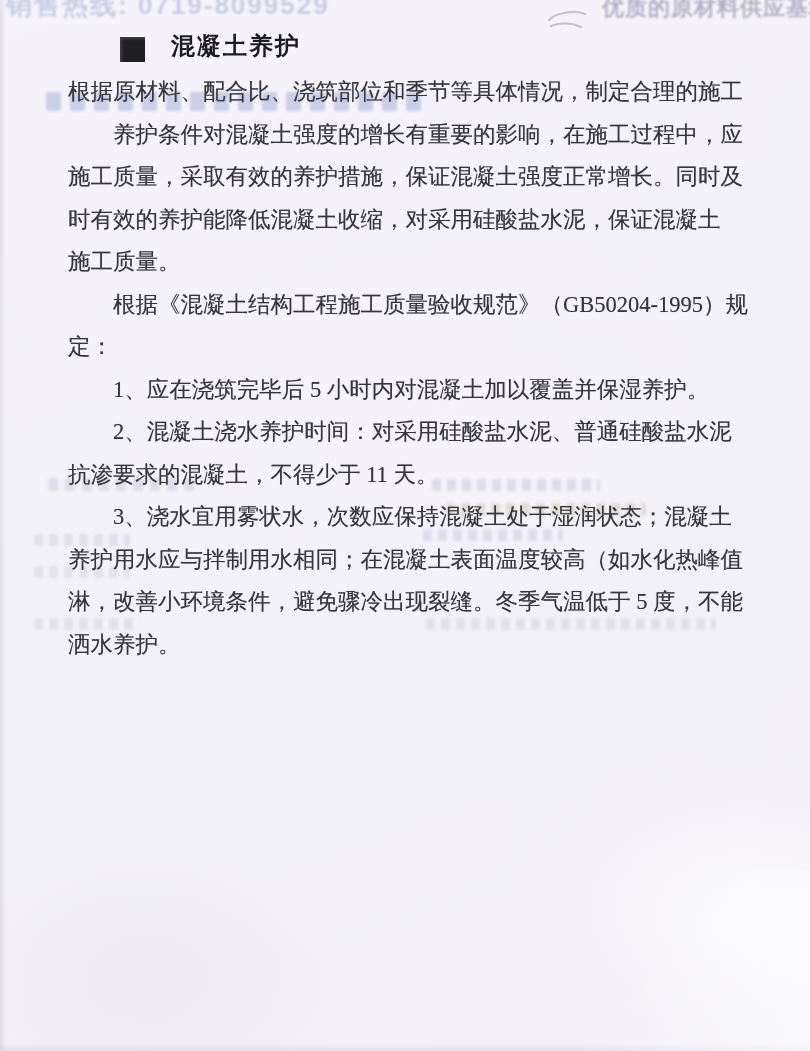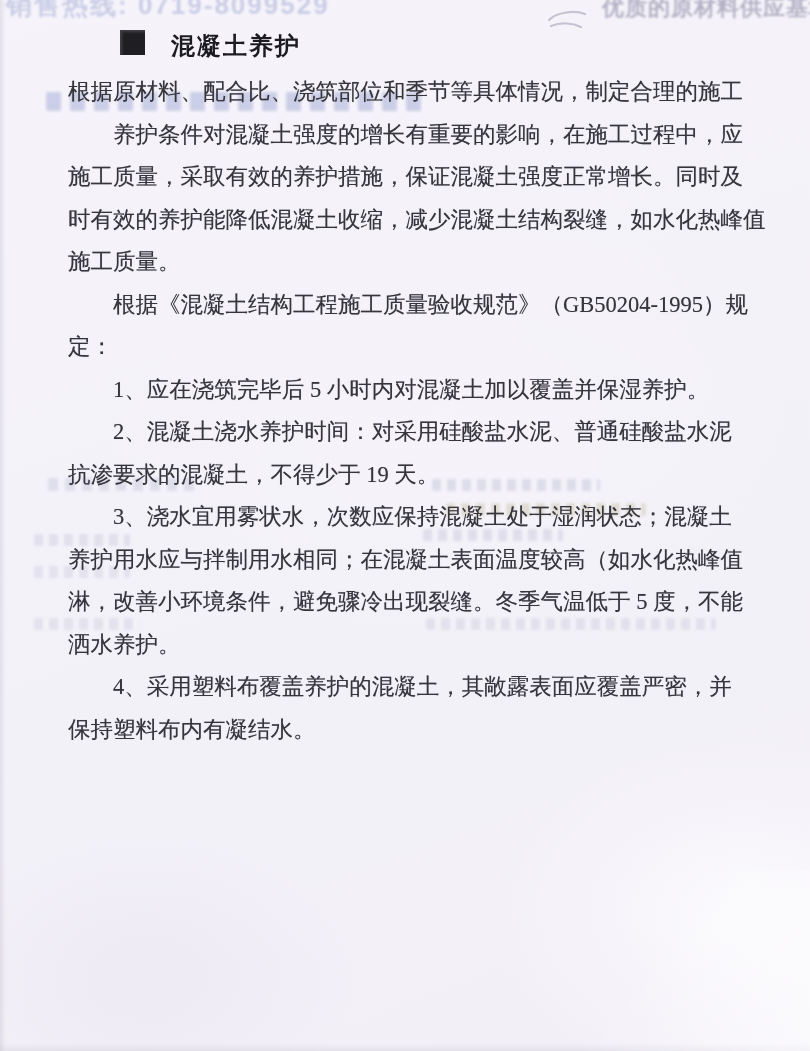--- a/index.html
+++ b/index.html
@@ -46,21 +46,21 @@
   .bl-g{left:34px;top:534px;width:96px;height:12px;opacity:.4;
     background:repeating-linear-gradient(90deg,rgba(148,150,185,.5) 0 9px,rgba(148,150,185,0) 9px 15px);}
   .bl-h{left:34px;top:566px;width:96px;height:12px;opacity:.35;
     background:repeating-linear-gradient(90deg,rgba(148,150,185,.5) 0 9px,rgba(148,150,185,0) 9px 15px);}
   .bl-i{left:34px;top:618px;width:106px;height:12px;opacity:.35;
     background:repeating-linear-gradient(90deg,rgba(148,150,185,.5) 0 9px,rgba(148,150,185,0) 9px 15px);}
 
   .pen-mark{position:absolute;left:545px;top:6px;filter:blur(.4px);opacity:.55;}
 
   
-  .heading{position:absolute;left:120px;top:30px;display:flex;align-items:flex-start;}
+  .heading{position:absolute;left:120px;top:30px;display:flex;align-items:flex-end;}
   .bullet-square{width:25px;height:25px;background:#1e1e23;
     box-shadow:inset 2px 2px 3px rgba(90,90,95,.6);flex:0 0 auto;}
   .heading-title{margin-left:26px;font-size:24px;font-weight:bold;color:#1b1b20;
     letter-spacing:2px;white-space:nowrap;}
 
   
   .doc-body{position:absolute;left:68px;top:71px;width:700px;
     font-size:22.5px;line-height:42.53px;color:#36353c;
     text-shadow:0 0 .7px rgba(54,53,60,.45);}
   .line{height:42.53px;white-space:nowrap;}
@@ -95,39 +95,35 @@
   <div class="heading">
     <span class="bullet-square"></span>
     <span class="heading-title">混凝土养护</span>
   </div>
 
   <div class="doc-body">
     <div>
       <div class="line">根据原材料、配合比、浇筑部位和季节等具体情况，制定合理的施工</div>
       <div class="line first">养护条件对混凝土强度的增长有重要的影响，在施工过程中，应</div>
       <div class="line">施工质量，采取有效的养护措施，保证混凝土强度正常增长。同时及</div>
-      <div class="line">时有效的养护能降低混凝土收缩，减少混凝土结构裂缝，如水化热峰值</div>
+      <div class="line">时有效的养护能降低混凝土收缩，对采用硅酸盐水泥，保证混凝土</div>
       <div class="line">施工质量。</div>
     </div>
     <div>
       <div class="line first">根据《混凝土结构工程施工质量验收规范》（GB50204-1995）规</div>
       <div class="line">定：</div>
     </div>
     <div>
       <div class="line first">1、应在浇筑完毕后 5 小时内对混凝土加以覆盖并保湿养护。</div>
     </div>
     <div>
       <div class="line first">2、混凝土浇水养护时间：对采用硅酸盐水泥、普通硅酸盐水泥</div>
-      <div class="line">抗渗要求的混凝土，不得少于 19 天。</div>
+      <div class="line">抗渗要求的混凝土，不得少于 11 天。</div>
     </div>
     <div>
       <div class="line first">3、浇水宜用雾状水，次数应保持混凝土处于湿润状态；混凝土</div>
       <div class="line">养护用水应与拌制用水相同；在混凝土表面温度较高（如水化热峰值</div>
       <div class="line">淋，改善小环境条件，避免骤冷出现裂缝。冬季气温低于 5 度，不能</div>
       <div class="line">洒水养护。</div>
     </div>
-    <div>
-      <div class="line first">4、采用塑料布覆盖养护的混凝土，其敞露表面应覆盖严密，并</div>
-      <div class="line">保持塑料布内有凝结水。</div>
-    </div>
   </div>
 
 </div>
 
 </body></html>

